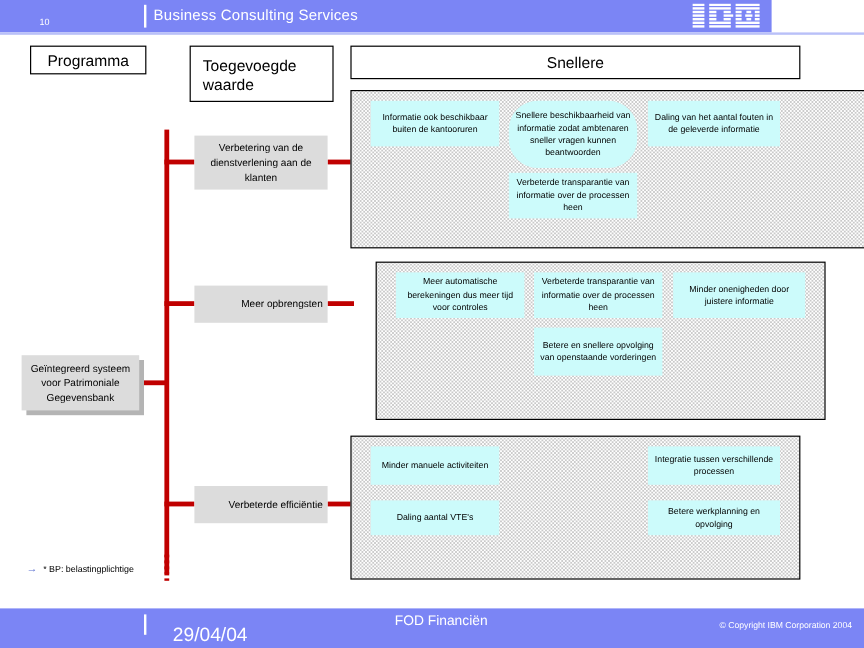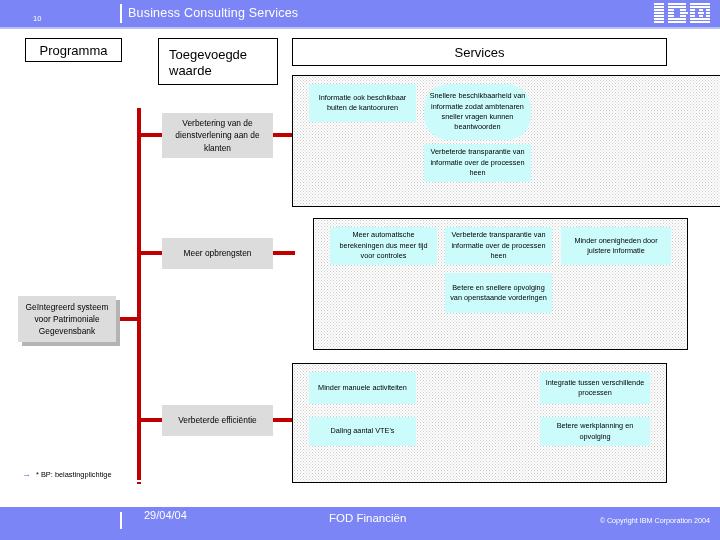--- a/index.html
+++ b/index.html
@@ -6,21 +6,21 @@
   html, body {
     width: 720px; height: 540px;
     background: #ffffff;
     font-family: "Liberation Sans", sans-serif;
     overflow: hidden;
   }
   #slide { position: relative; width: 720px; height: 540px; background: #fff; }
 
   
   #header {
-    position: absolute; left: 0; top: 0; width: 720px; height: 27px;
+    position: absolute; left: 0; top: 0; width: 643px; height: 27px;
     background: #7b85f5;
   }
   #header-accent {
     position: absolute; left: 120px; top: 4px; width: 2px; height: 19px;
     background: #ffffff;
   }
   #header-title {
     position: absolute; left: 128px; top: 6px;
     font-size: 12.5px; color: #ffffff; letter-spacing: .2px;
     white-space: nowrap;
@@ -78,21 +78,21 @@
   }
 
   
   .valuebox {
     position: absolute;
     background: #dcdcdc;
     color: #000;
     font-size: 8.4px;
     line-height: 1.45;
     text-align: center;
-    display: flex; align-items: center; justify-content: center;
+    display: flex; align-items: center; justify-content: flex-end;
     padding: 2px 4px;
   }
   .valuebox.shadow { box-shadow: 4px 4px 0 #b4b4b4; }
 
   
   .redline { position: absolute; background: #c00000; }
   #trunk { left: 137px; top: 108px; width: 4px; height: 370px; }
   #trunk-dots {
     position: absolute; left: 137px; top: 462px; width: 4px; height: 22px;
     background-image: linear-gradient(#c00000 55%, rgba(0,0,0,0) 0);
@@ -113,22 +113,22 @@
   }
   #footer-pagenum {
     position: absolute; left: 33px; top: 14px;
     font-size: 7.5px; color: #ffffff;
   }
   #footer-divider {
     position: absolute; left: 120px; top: 512px; width: 1.5px; height: 17px;
     background: #ffffff;
   }
   #footer-date {
-    position: absolute; left: 144px; top: 509px;
-    font-size: 11px; color: #ffffff;
+    position: absolute; left: 144px; top: 521px;
+    font-size: 16px; color: #ffffff;
   }
   #footer-org {
     position: absolute; left: 329px; top: 512px;
     font-size: 11.5px; color: #ffffff;
   }
   #footer-copyright {
     position: absolute; right: 10px; top: 516px;
     font-size: 7.2px; color: #ffffff;
   }
 </style>
@@ -182,21 +182,21 @@
 
   <div class="titlebox" id="box-programma">
     <span>Programma</span>
   </div>
 
   <div class="titlebox" id="box-toegevoegde">
     <span>Toegevoegde waarde</span>
   </div>
 
   <div class="titlebox" id="box-drivers">
-    <span>Services</span>
+    <span>Snellere</span>
   </div>
 
   <div class="redline" id="trunk"></div>
   <div id="trunk-dots"></div>
 
   <div class="redline" style="left:137px; top:133px; width:25px; height:4px;"></div>
   <div class="redline" style="left:273px; top:133px; width:22px; height:4px;"></div>
 
   <div class="redline" style="left:137px; top:251px; width:25px; height:4px;"></div>
   <div class="redline" style="left:273px; top:251px; width:22px; height:4px;"></div>
@@ -221,20 +221,23 @@
   <div class="valuebox shadow" style="left:18px; top:296px; width:98px; height:46px;">
     <span>Geïntegreerd systeem voor Patrimoniale Gegevensbank</span>
   </div>
 
   <div class="driver-group" id="group-1">
     <div class="driver" style="left:16px; top:8px; width:107px; height:38px;">
       <span>Informatie ook beschikbaar buiten de kantooruren</span>
     </div>
     <div class="driver" style="left:131px; top:8px; width:107px; height:56px;border-radius:24px;">
       <span>Snellere beschikbaarheid van informatie zodat ambtenaren sneller vragen kunnen beantwoorden</span>
+    </div>
+    <div class="driver" style="left:247px; top:8px; width:110px; height:38px;">
+      <span>Daling van het aantal fouten in de geleverde informatie</span>
     </div>
     <div class="driver" style="left:131px; top:68px; width:107px; height:38px;">
       <span>Verbeterde transparantie van informatie over de processen heen</span>
     </div>
   </div>
 
   <div class="driver-group" id="group-2">
     <div class="driver" style="left:16px; top:8px; width:107px; height:38px;">
       <span>Meer automatische berekeningen dus meer tijd voor controles</span>
     </div>

